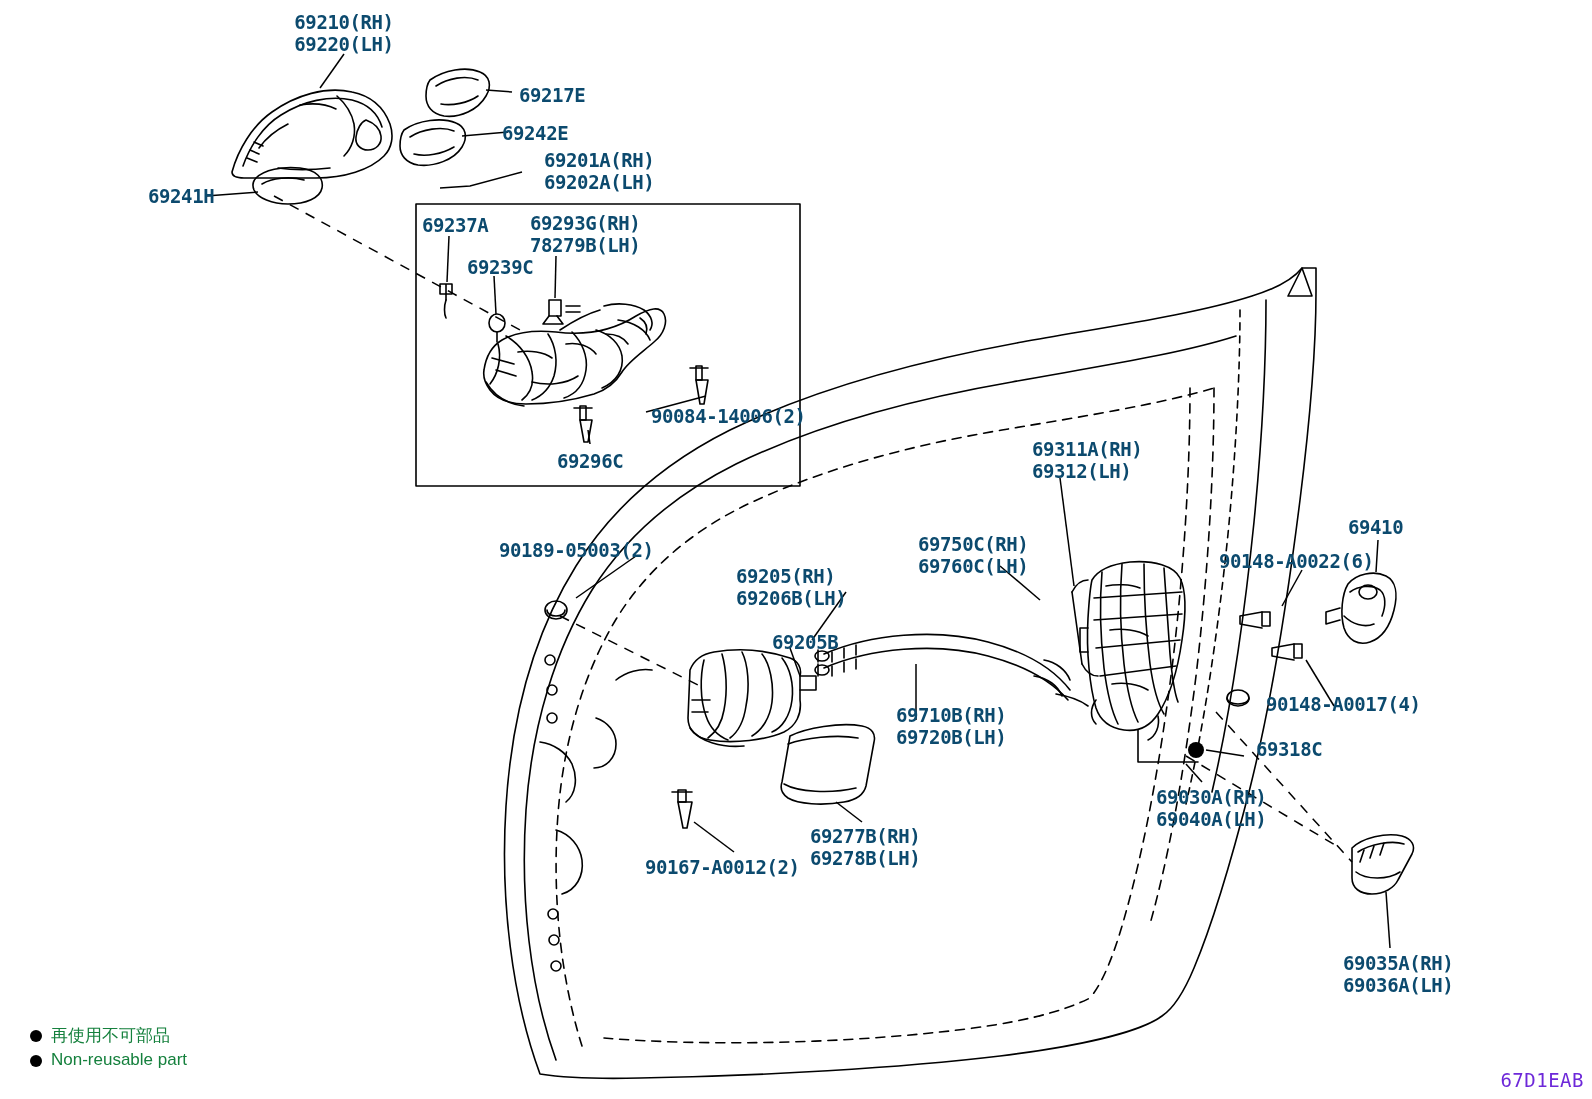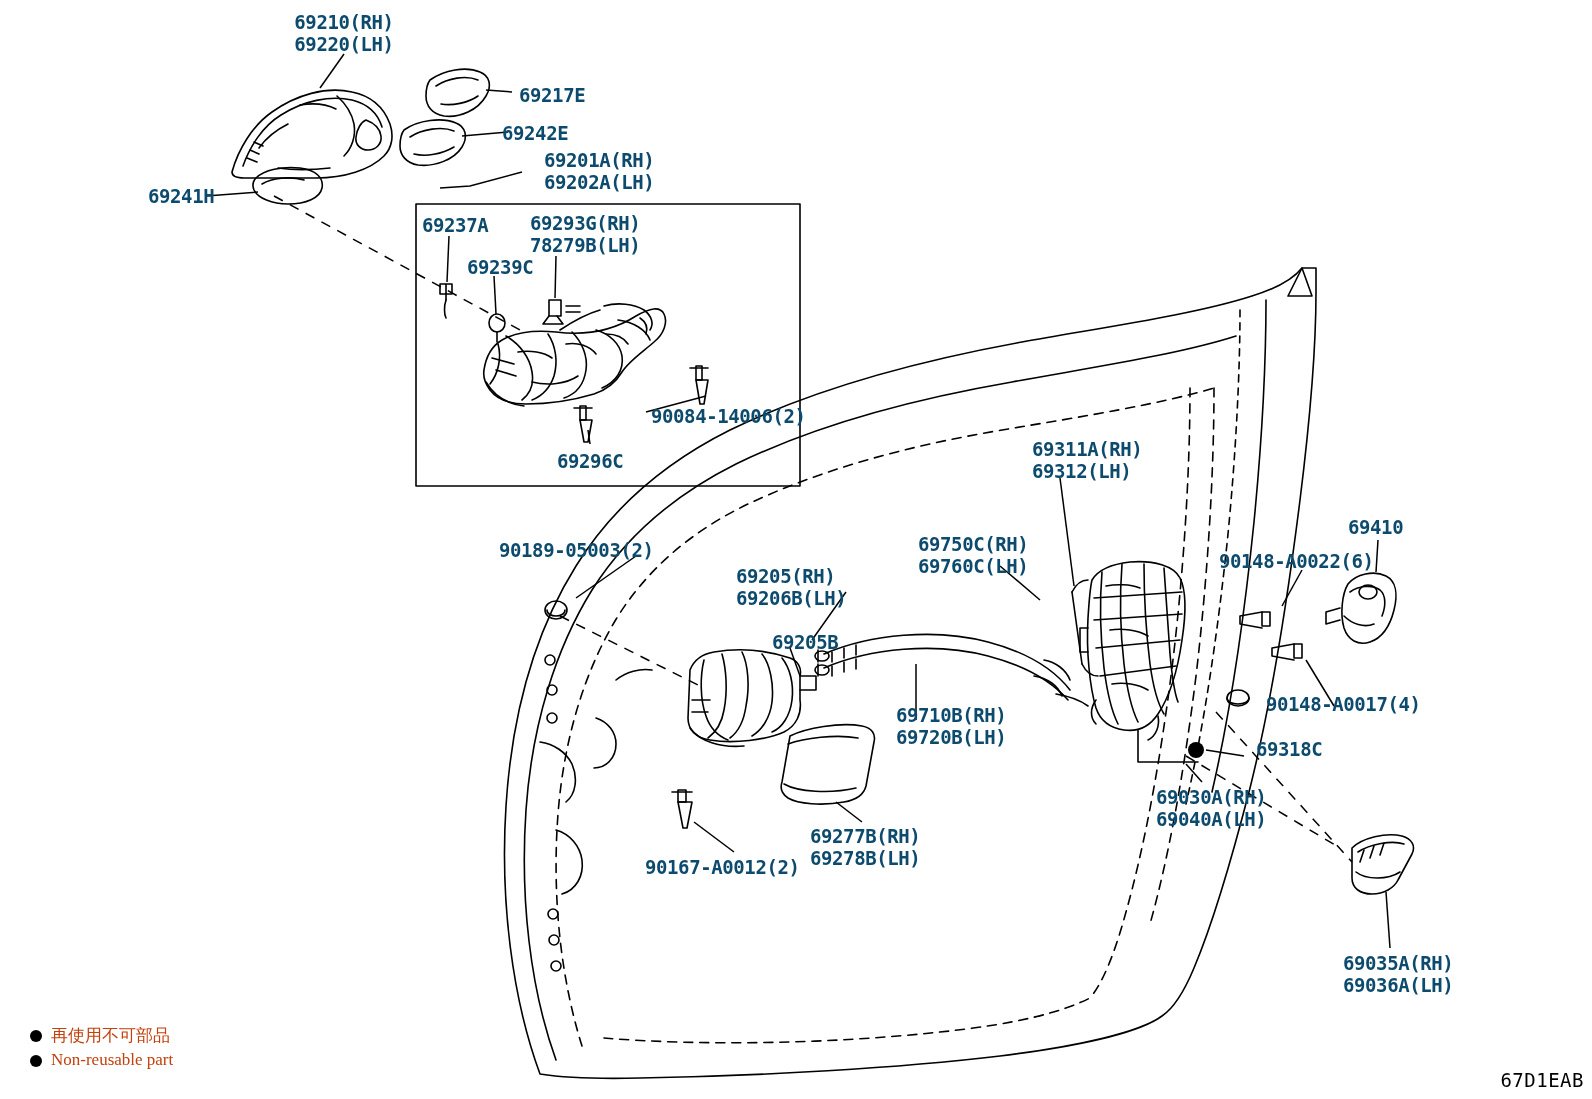--- a/index.html
+++ b/index.html
@@ -30,37 +30,37 @@
     position: absolute;
     left: 0; top: 0;
     width: 1592px;
     height: 1099px;
     pointer-events: none;
   }
   .legend {
     position: absolute;
     left: 30px;
     bottom: 26px;
-    font-family: Liberation Serif, serif;
+    font-family: Liberation Sans, sans-serif;
     font-size: 17px;
-    color: #c2410c;
+    color: #15803d;
     line-height: 1.45;
   }
   .legend .row { display: flex; align-items: center; gap: 9px; }
   .legend .dot {
     width: 12px; height: 12px; border-radius: 50%;
     background: #000; display: inline-block; flex: 0 0 auto;
   }
   .figcode {
     position: absolute;
     right: 8px;
     bottom: 8px;
     font-family: "DejaVu Sans Mono", monospace;
     font-size: 19px;
-    color: #000000;
+    color: #6d28d9;
     letter-spacing: 0.5px;
   }
 </style>
 </head>
 <body>
 
 <div id="root">
 
   <svg class="layer" viewBox="0 0 1592 1099">
     <g fill="none" stroke="#000" stroke-width="1.6" stroke-linecap="round" stroke-linejoin="round">

